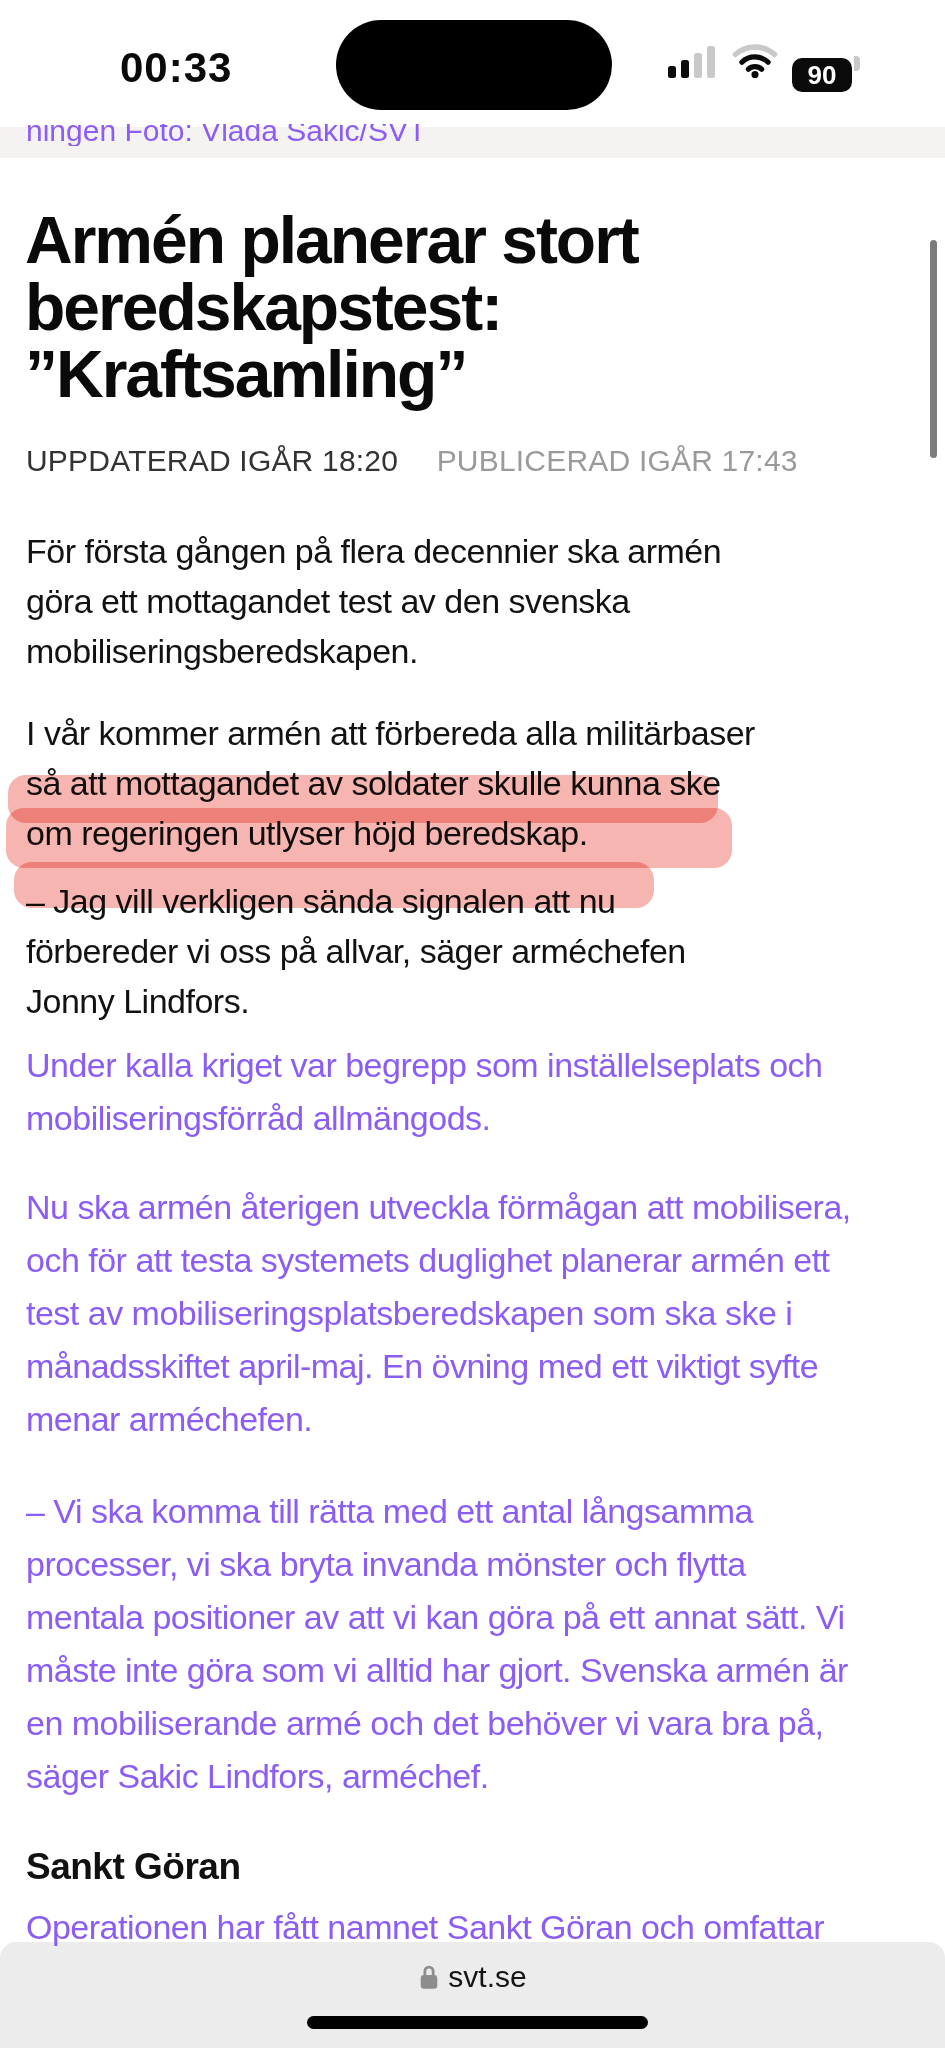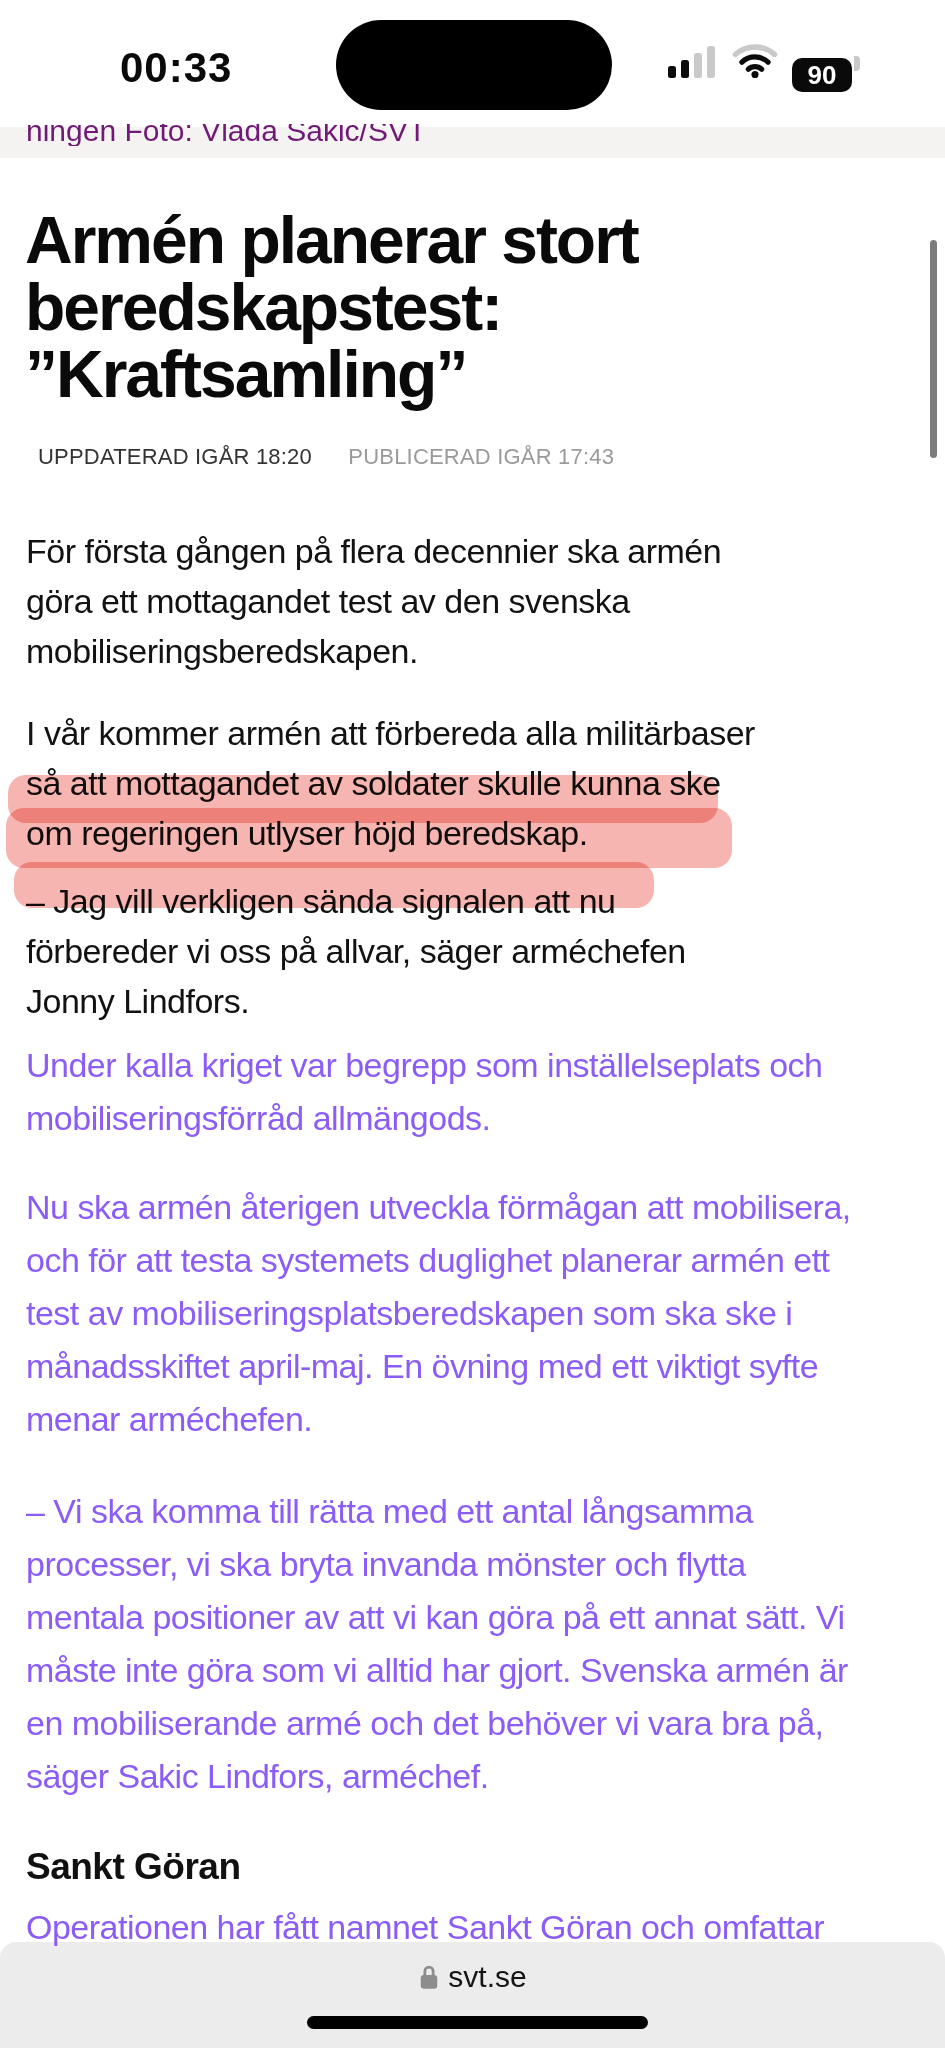--- a/index.html
+++ b/index.html
@@ -19,25 +19,25 @@
   .sb2{left:13px;height:18px;background:#0c0c0c;}
   .sb3{left:26px;height:25px;background:#c9c9c9;}
   .sb4{left:39px;height:32px;background:#c9c9c9;}
   .wifi{left:732px;top:44px;}
   .batt{left:792px;top:46px;width:60px;height:34px;background:#0a0a0a;border-radius:10px;
         color:#fff;font-size:26px;font-weight:700;text-align:center;line-height:34px;margin-top:12px;}
   .battnub{left:854px;top:56px;width:6px;height:15px;background:#c9c9c9;border-radius:0 4px 4px 0;}
   
   .capband{left:0;top:127px;width:945px;height:31px;background:#f4f3f2;}
   .capclip{left:0;top:124px;width:945px;height:22px;overflow:hidden;}
-  .captext{position:absolute;left:26px;top:-10px;font-size:30px;color:#701a75;white-space:nowrap;}
+  .captext{position:absolute;left:26px;top:-10px;font-size:30px;color:#8b5cf6;white-space:nowrap;}
   
   .hline{position:absolute;left:25px;white-space:nowrap;font-size:66px;font-weight:700;
          letter-spacing:-2px;color:#0a0a0a;}
-  .meta{left:38px;top:444px;font-size:22px;letter-spacing:0.2px;white-space:nowrap;}
+  .meta{left:26px;top:444px;font-size:30px;letter-spacing:0.2px;white-space:nowrap;}
   .meta .upd{color:#333333;margin-right:30px;}
   .meta .pub{color:#9a9a9a;}
   .ln{position:absolute;left:26px;white-space:nowrap;font-size:34px;letter-spacing:-0.5px;color:#8b5cf6;z-index:1;}
   .lead{font-weight:400;color:#121212;}
   .subhead{font-size:37px;font-weight:700;color:#111;}
   
   .hl{position:absolute;z-index:2;mix-blend-mode:multiply;opacity:0.55;pointer-events:none;}
   .hl1{left:8px;top:775px;width:710px;height:48px;border-radius:18px;}
   .hl2{left:6px;top:808px;width:726px;height:60px;border-radius:18px;}
   .hl3{left:14px;top:862px;width:640px;height:46px;border-radius:18px;}

